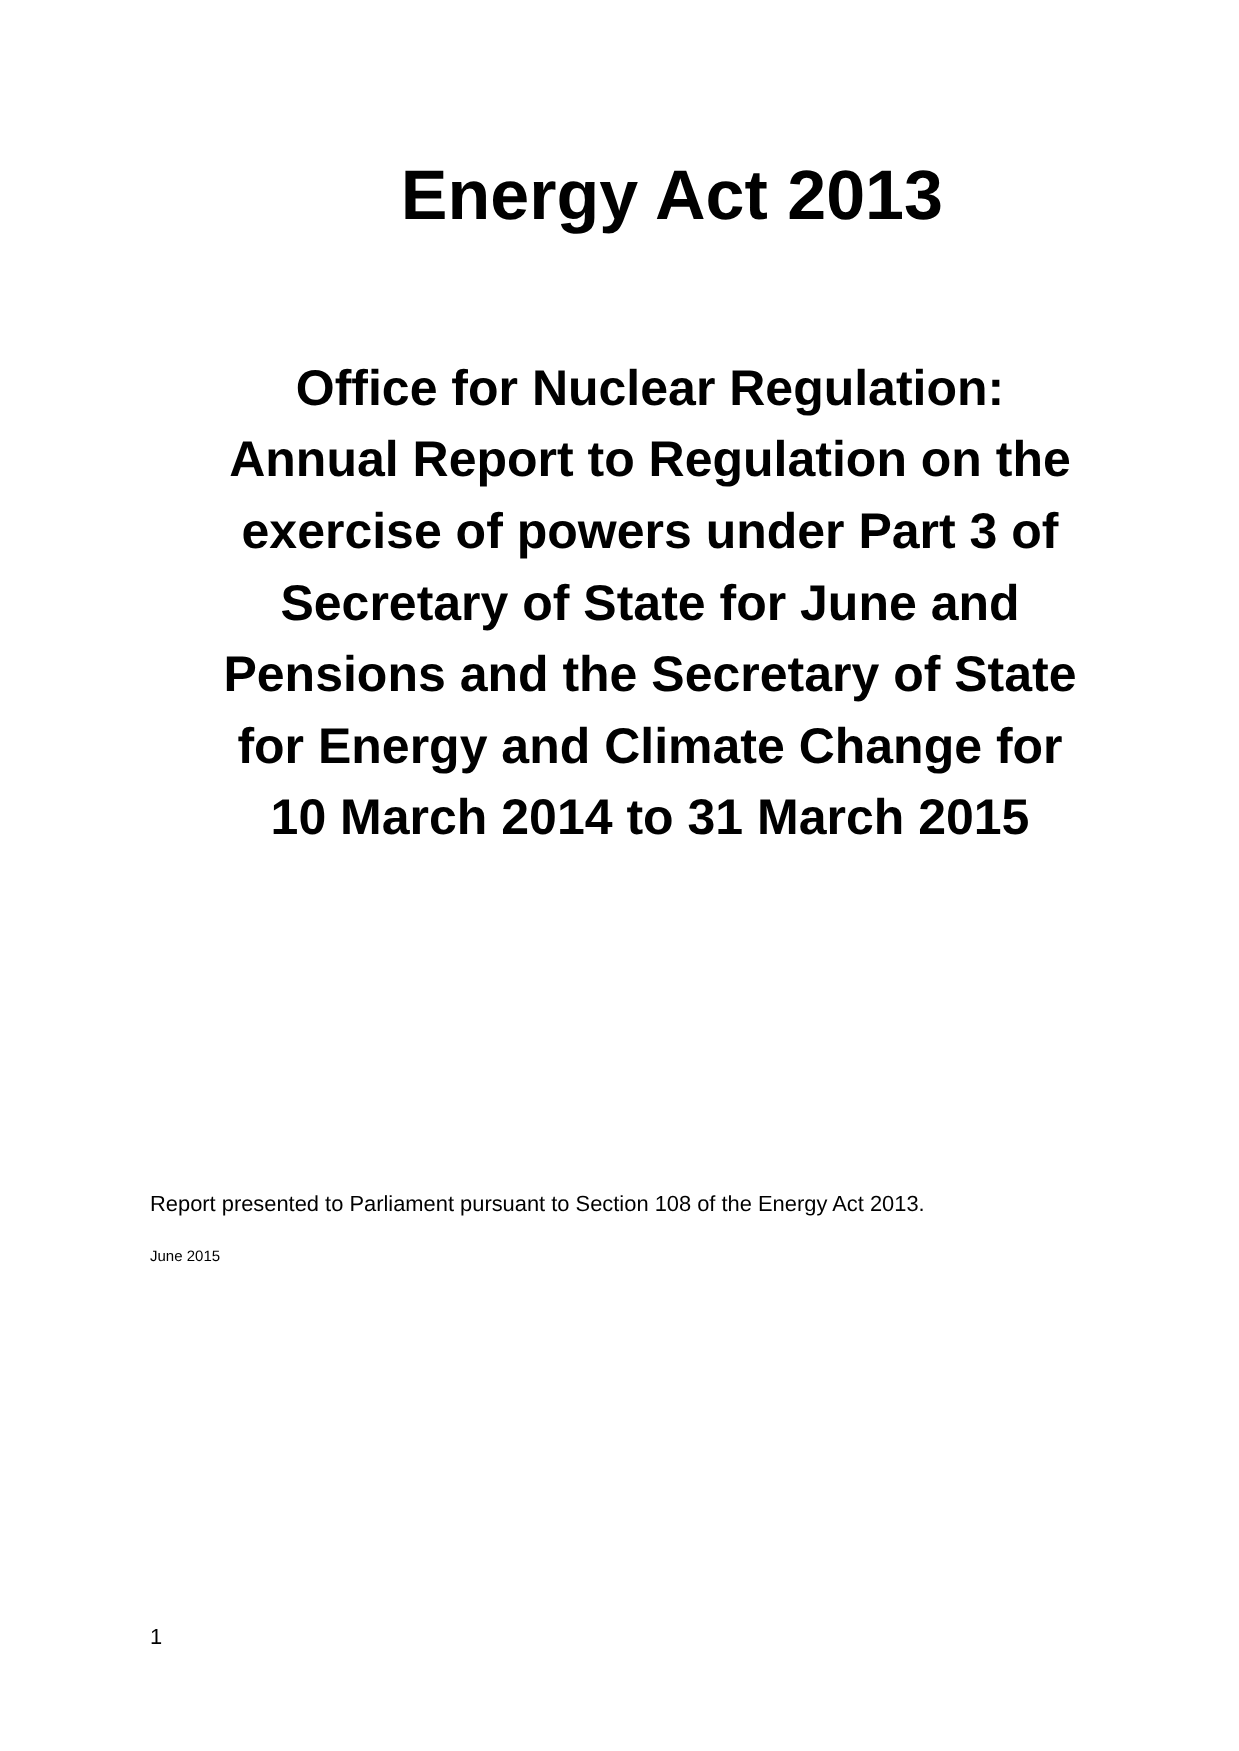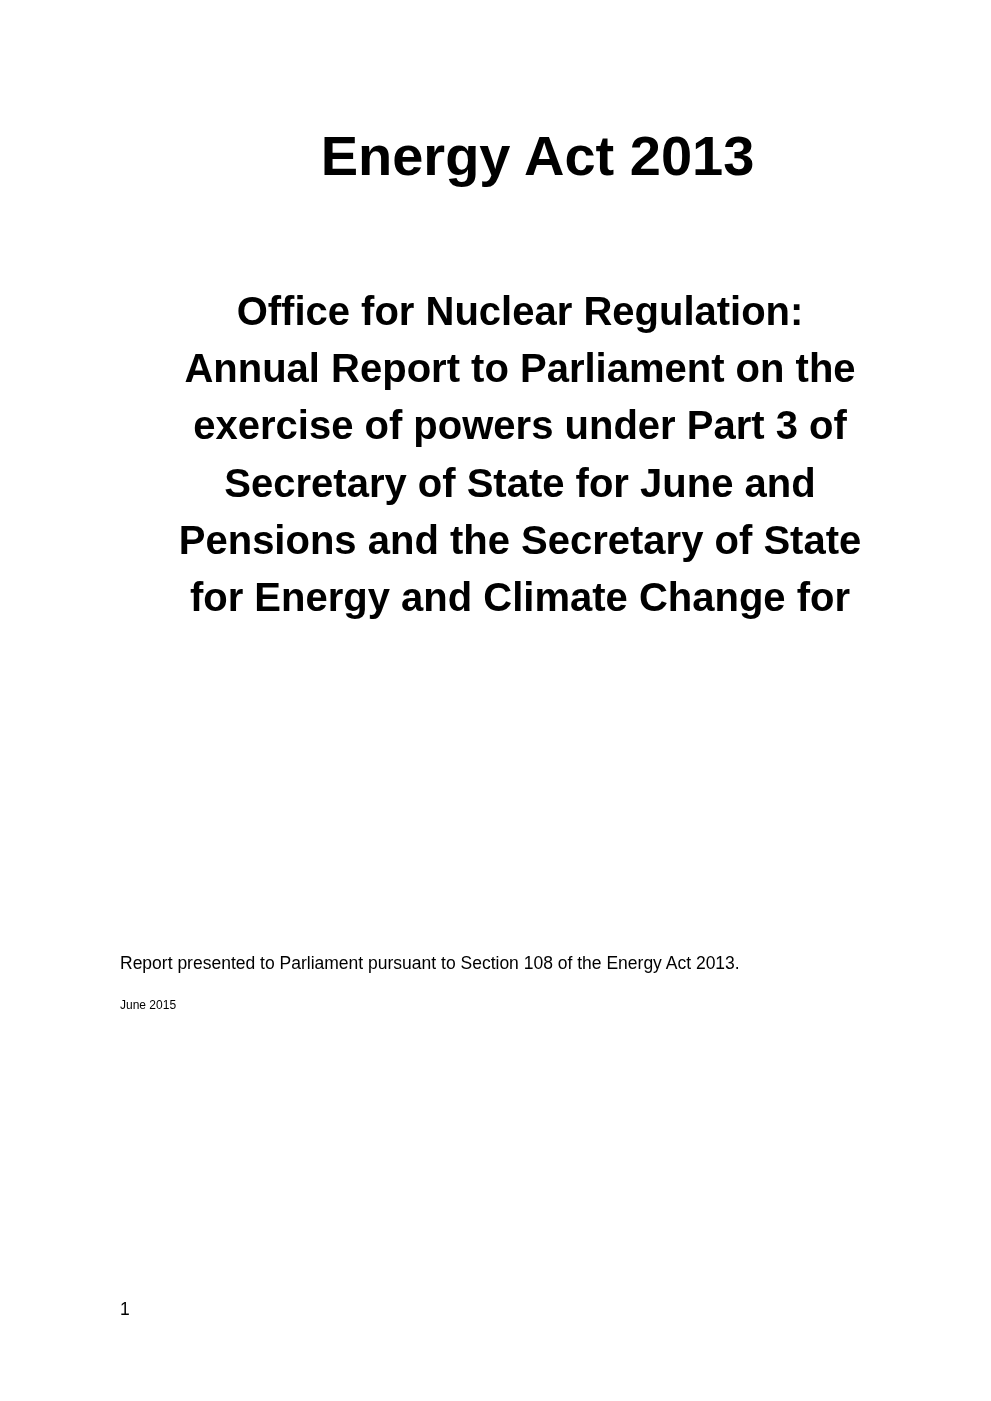--- a/index.html
+++ b/index.html
@@ -77,24 +77,25 @@
     }
   </style>
 </head>
 <body>
 
 <div class="page">
   <h1 class="main-title">Energy Act 2013</h1>
 
   <h2 class="subtitle">
     <span class="line">Office for Nuclear Regulation:</span>
-    <span class="line">Annual Report to Parliament on the</span>
+    <span class="line">Annual Report to Regulation on the</span>
     <span class="line">exercise of powers under Part 3 of</span>
     <span class="line">Secretary of State for June and</span>
     <span class="line">Pensions and the Secretary of State</span>
     <span class="line">for Energy and Climate Change for</span>
+    <span class="line">10 March 2014 to 31 March 2015</span>
   </h2>
 
   <p class="presented">Report presented to Parliament pursuant to Section 108 of the Energy Act 2013.</p>
   <p class="date">June 2015</p>
 
   <p class="page-number">1</p>
 </div>
 
 </body></html>

